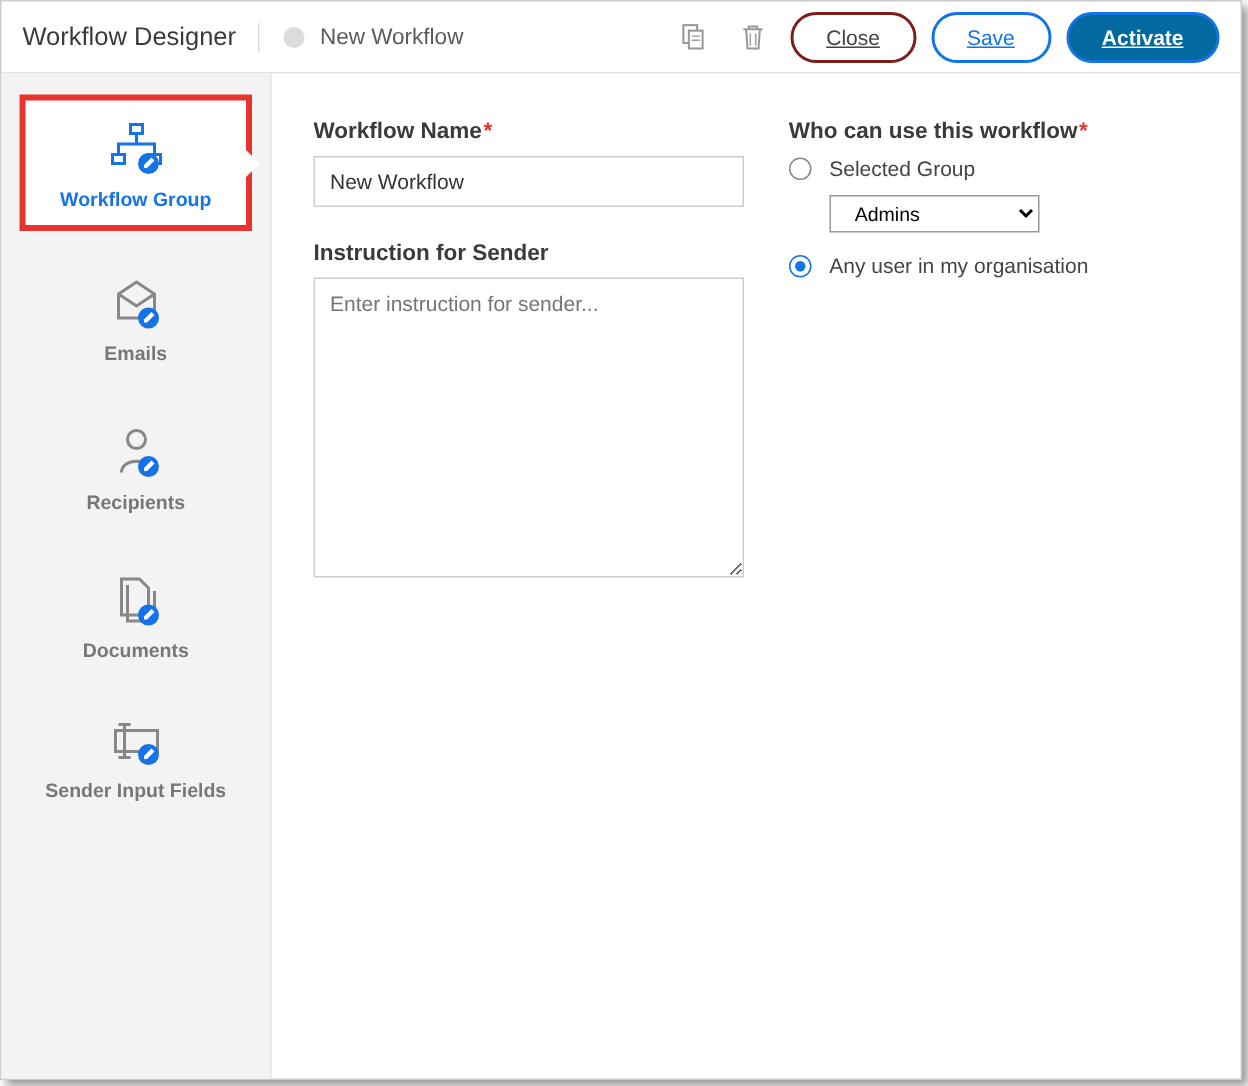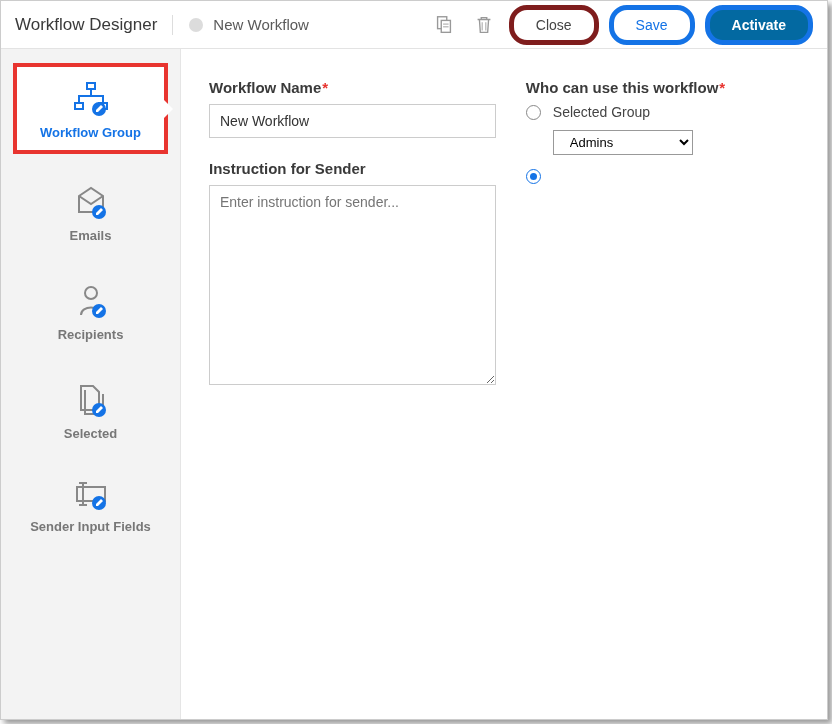--- a/index.html
+++ b/index.html
@@ -5,21 +5,21 @@
     * { box-sizing: border-box; margin: 0; padding: 0; font-family: -apple-system, BlinkMacSystemFont, "Segoe UI", Arial, sans-serif; }
     body { background: #fff; width: 832px; height: 724px; overflow: hidden; }
     .container { width: 828px; height: 720px; border: 1px solid #ccc; box-shadow: 4px 4px 6px rgba(0,0,0,0.4); display: flex; flex-direction: column; }
     .header { height: 48px; border-bottom: 1px solid #e3e3e3; display: flex; align-items: center; padding: 0 14px; }
     .header-title { font-size: 17px; font-weight: 400; color: #3a3a3a; padding-right: 15px; border-right: 1px solid #ddd; margin-right: 16px; }
     .status-dot { width: 14px; height: 14px; border-radius: 50%; background: #dcdcdc; margin-right: 10px; }
     .workflow-name-label { font-size: 15px; color: #5a5a5a; flex: 1; }
     .header-actions { display: flex; align-items: center; gap: 10px; }
     .icon-btn { background: none; border: none; cursor: pointer; padding: 4px; color: #888; }
     .icon-btn svg { display: block; }
-    .pill-btn { border: 5px solid #7f1d1d; background: #fff; color: #444; border-radius: 18px; padding: 7px 22px; font-size: 14px; cursor: pointer; }
+    .pill-btn { border: 2px solid #7f1d1d; background: #fff; color: #444; border-radius: 18px; padding: 7px 22px; font-size: 14px; cursor: pointer; text-decoration: underline; }
     .pill-btn.save { border-color: #1473e6; color: #1473e6; }
     .pill-btn.activate { background: #0369a1; border-color: #1473e6; color: #fff; font-weight: 600; }
     .body { flex: 1; display: flex; min-height: 0; }
     .sidebar { width: 180px; background: #f3f3f3; border-right: 1px solid #e5e5e5; padding-top: 10px; }
     .nav-item { display: flex; flex-direction: column; align-items: center; justify-content: center; padding: 14px 6px 10px; cursor: pointer; position: relative; margin: 4px 12px 14px; }
     .nav-item svg { margin-bottom: 6px; }
     .nav-item .label { font-size: 13px; color: #777; font-weight: 600; }
     .nav-item.active { border: 4px solid #e8342f; background: #fff; }
     .nav-item.active .label { color: #1473e6; }
     .nav-item.active::after { content: ""; position: absolute; right: -18px; top: 50%; margin-top: -9px; border: 9px solid transparent; border-left-color: #fff; }
@@ -107,21 +107,21 @@
         <span class="label">Recipients</span>
       </div>
 
       <div class="nav-item">
         <svg width="40" height="40" viewBox="0 0 40 40">
           <path d="M10 6 H22 L28 12 V30 H10 Z" fill="none" stroke="#888" stroke-width="2"></path>
           <path d="M14 10 V34 H32 V14" fill="none" stroke="#888" stroke-width="2"></path>
           <circle cx="28" cy="30" r="7" class="badge-circle"></circle>
           <path d="M25 33 L25 31 L30 26 L32 28 L27 33 Z" class="badge-pencil"></path>
         </svg>
-        <span class="label">Selected</span>
+        <span class="label">Documents</span>
       </div>
 
       <div class="nav-item">
         <svg width="40" height="34" viewBox="0 0 40 34">
           <rect x="6" y="8" width="28" height="14" fill="none" stroke="#888" stroke-width="2"></rect>
           <line x1="12" y1="4" x2="12" y2="26" stroke="#888" stroke-width="2"></line>
           <line x1="8" y1="4" x2="16" y2="4" stroke="#888" stroke-width="2"></line>
           <line x1="8" y1="26" x2="16" y2="26" stroke="#888" stroke-width="2"></line>
           <circle cx="28" cy="24" r="7" class="badge-circle"></circle>
           <path d="M25 27 L25 25 L30 20 L32 22 L27 27 Z" class="badge-pencil"></path>
@@ -153,18 +153,19 @@
           <div class="select-wrap">
             <select>
               <option>Admins</option>
             </select>
           </div>
 
           <div class="radio-row">
             <div class="radio-outer selected">
                 <div class="radio-inner"></div>
               </div>
+            <label>Any user in my organisation</label>
           </div>
         </div>
       </div>
     </div>
   </div>
 </div>
 
 </body></html>

